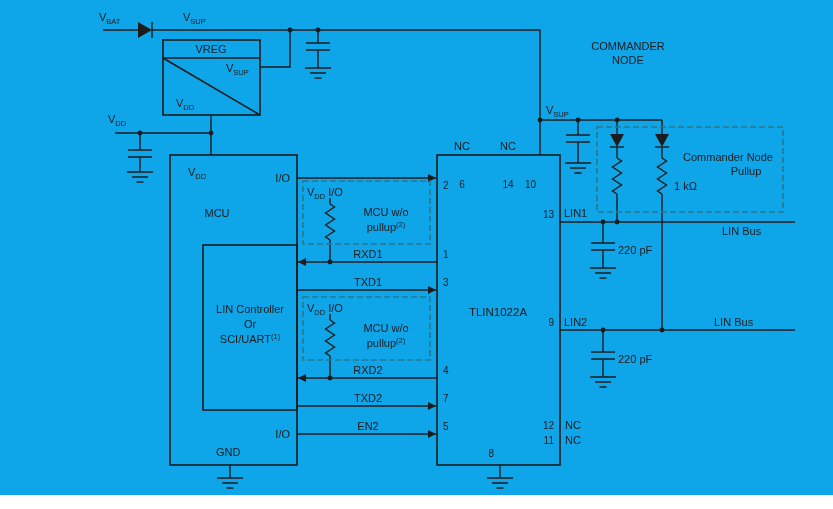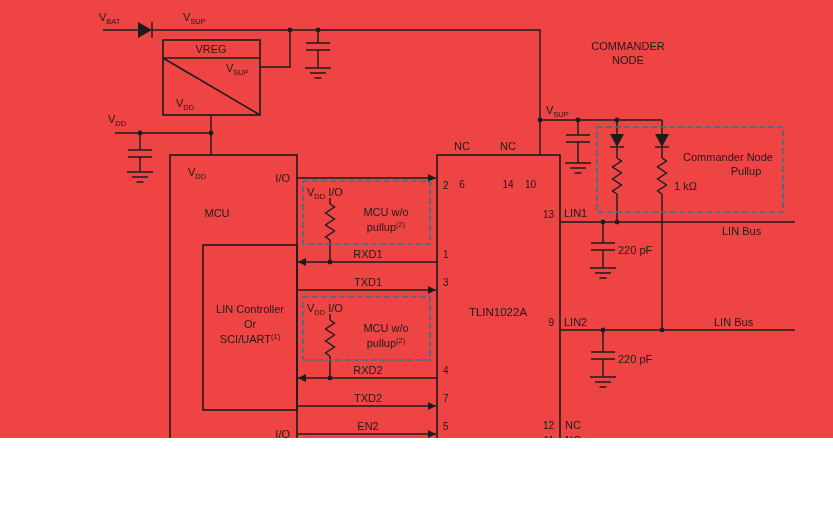--- a/index.html
+++ b/index.html
@@ -1,16 +1,16 @@
 <!DOCTYPE html>
 <html><head>
 <meta charset="utf-8">
 <style>
   html,body{margin:0;padding:0;background:#ffffff;}
-  .stage{position:relative;width:833px;height:438px;background:#ef4444;overflow:hidden;text-align:right;}
+  .stage{position:relative;width:833px;height:495px;background:#0ea5e9;overflow:hidden;text-align:right;}
   .diagram{font-family:"Liberation Sans",sans-serif;}
   .wire{stroke:#1c1c1c;stroke-width:1.4;fill:none;}
   .boxline{stroke:#1c1c1c;stroke-width:1.6;fill:none;}
   .dashedbox{stroke:#27788e;stroke-width:1.6;fill:none;stroke-dasharray:6 3;}
   .lbl{font-size:11px;fill:#1c1c1c;}
   .big{font-size:11.5px;}
   .pin{font-size:10px;fill:#1c1c1c;}
   .sub{font-size:7.5px;}
   .sup{font-size:7.5px;}
   .fillk{fill:#1c1c1c;stroke:none;}

